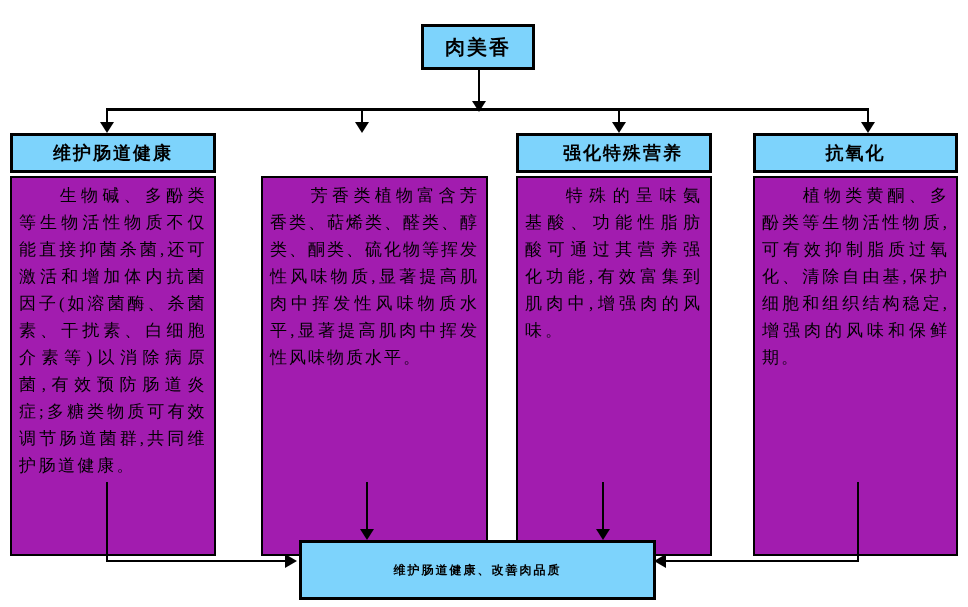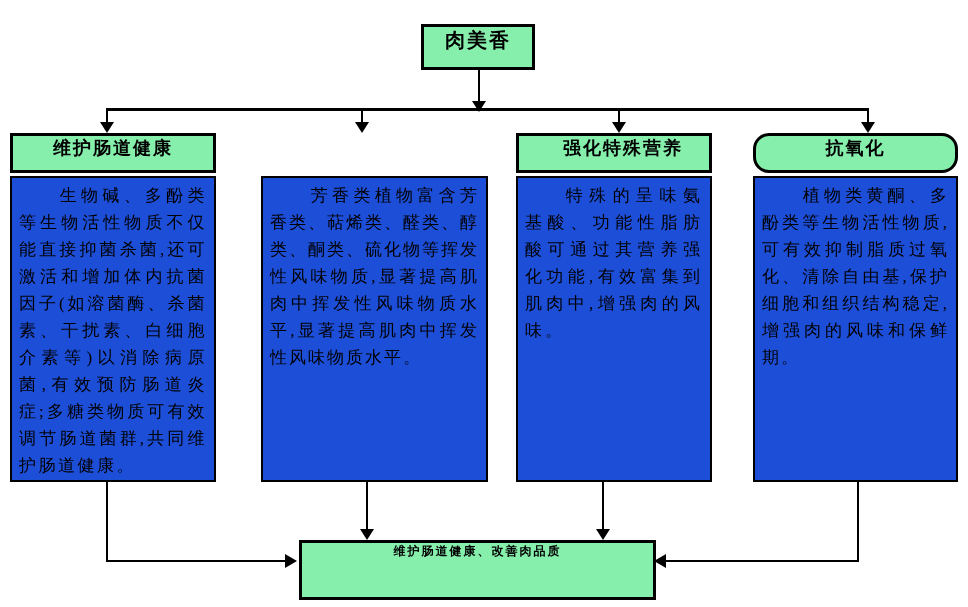--- a/index.html
+++ b/index.html
@@ -9,43 +9,43 @@
     height: 607px;
     background: #ffffff;
     color: #000000;
     font-family: "Liberation Serif", serif;
     overflow: hidden;
   }
   .node {
     position: absolute;
     box-sizing: border-box;
     border: 3px solid #000000;
-    background: #86efac;
+    background: #7dd3fc;
     display: flex;
-    align-items: flex-start;
+    align-items: center;
     justify-content: center;
     font-family: Liberation Sans, sans-serif;
     font-weight: bold;
     letter-spacing: 2px;
     text-align: center;
   }
   .root-node   { left: 421px; top: 24px;  width: 114px; height: 46px; font-size: 20px; }
   .concl-node  { left: 299px; top: 540px; width: 357px; height: 60px; font-size: 12px; }
   .col-header  { border-width: 3px; font-size: 18px; }
   .h1 { left: 10px;  top: 133px; width: 206px; height: 40px; }
   .h2 { left: 261px; top: 133px; width: 227px; height: 40px; }
   .h3 { left: 516px; top: 133px; width: 196px; height: 40px; padding-left: 18px; }
-  .h4 { left: 753px; top: 133px; width: 205px; height: 40px; border-radius: 16px; }
+  .h4 { left: 753px; top: 133px; width: 205px; height: 40px; }
   .col-body {
     position: absolute;
     box-sizing: border-box;
     border: 2px solid #000000;
-    background: #1d4ed8;
+    background: #a21caf;
     top: 176px;
-    height: 306px;
+    height: 380px;
     font-size: 17px;
     line-height: 27px;
     text-align: justify;
     padding: 4px 7px;
     overflow: hidden;
   }
   .col-body p { margin: 0; text-indent: 2.4em; }
   .b1 { left: 10px;  width: 206px; letter-spacing: 2.5px; }
   .b2 { left: 261px; width: 227px; letter-spacing: 2px; }
   .b3 { left: 516px; width: 196px; letter-spacing: 3px; }

